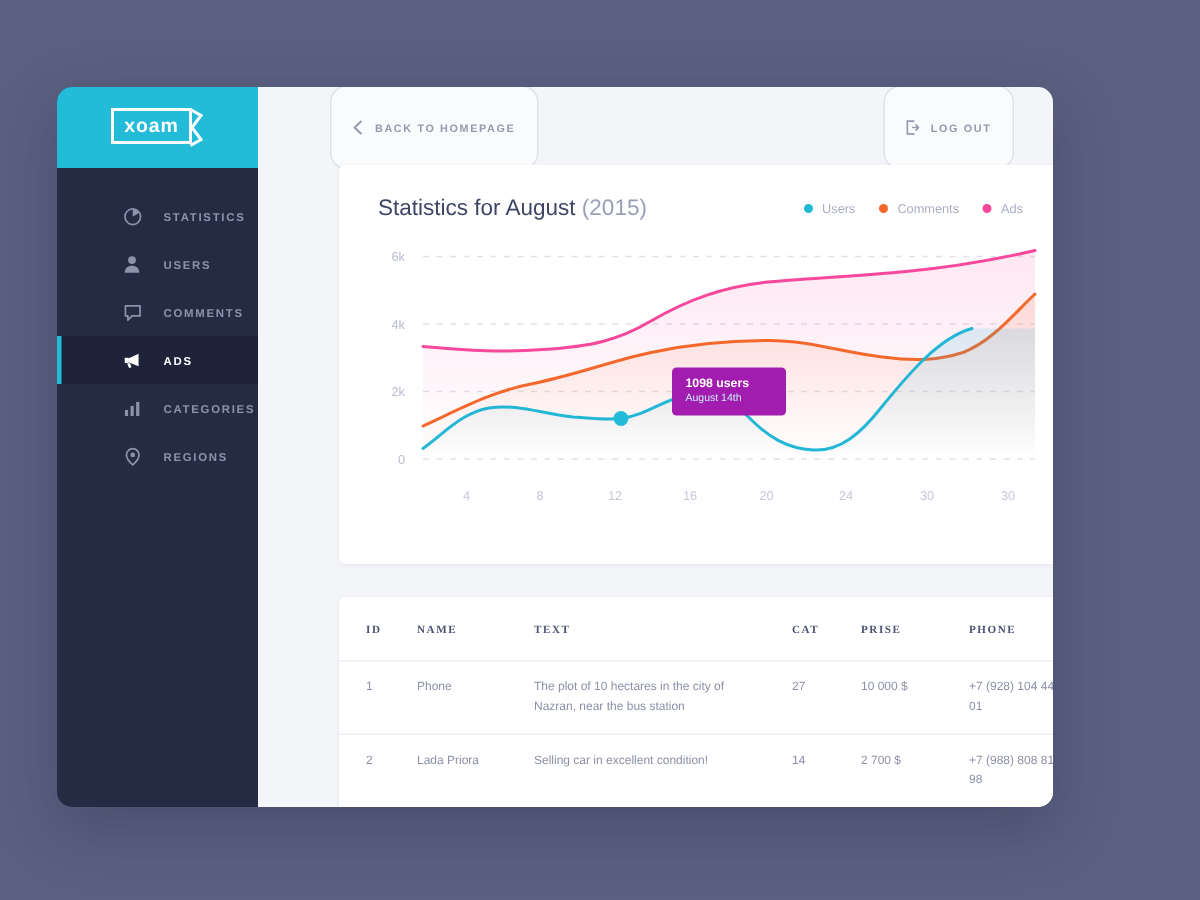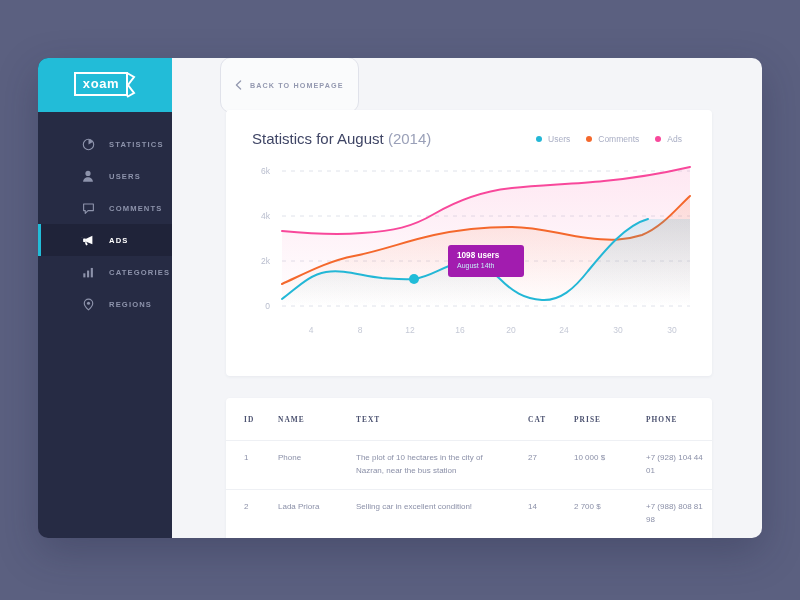--- a/index.html
+++ b/index.html
@@ -12,21 +12,21 @@
     background: #5b6080;
     font-family: "Liberation Sans", sans-serif;
     overflow: hidden;
   }
 
   
   .app-window {
     position: absolute;
     left: 38px;
     top: 58px;
-    width: 724px;
+    width: 664px;
     height: 480px;
     border-radius: 10px;
     overflow: hidden;
     display: flex;
     box-shadow: 0 14px 40px rgba(30,34,60,0.28);
   }
 
   
   .sidebar {
     width: 134px;
@@ -366,27 +366,36 @@
     <div class="topbar">
       <div class="pill">
         <span class="pill-icon">
           <svg width="7" height="10" viewBox="0 0 7 10">
             <path d="M5.6 1 L1.4 5 L5.6 9" fill="none" stroke="#9499b0" stroke-width="1.3" stroke-linecap="round" stroke-linejoin="round"></path>
           </svg>
         </span>
         <span>Back to homepage</span>
       </div>
 
+      <div class="pill">
+        <span class="pill-icon">
+          <svg width="9" height="10" viewBox="0 0 10 11">
+            <path d="M6.2 0.8 H1 V10.2 H6.2" fill="none" stroke="#9499b0" stroke-width="1.2"></path>
+            <path d="M5 5.5 H9.2 M7.4 3.6 L9.4 5.5 L7.4 7.4" fill="none" stroke="#9499b0" stroke-width="1.2" stroke-linecap="round" stroke-linejoin="round"></path>
+          </svg>
+        </span>
+        <span>Log out</span>
+      </div>
     </div>
 
     <div class="card chart-card">
       <div class="chart-head">
         <div class="chart-title">
           <span>Statistics for August</span>
-          <span class="year">(2014)</span>
+          <span class="year">(2015)</span>
         </div>
         <div class="legend">
           <div class="legend-item">
             <span class="legend-dot" style="background:#23b7d6"></span>
             <span>Users</span>
           </div>
           <div class="legend-item">
             <span class="legend-dot" style="background:#f4682c"></span>
             <span>Comments</span>
           </div>

